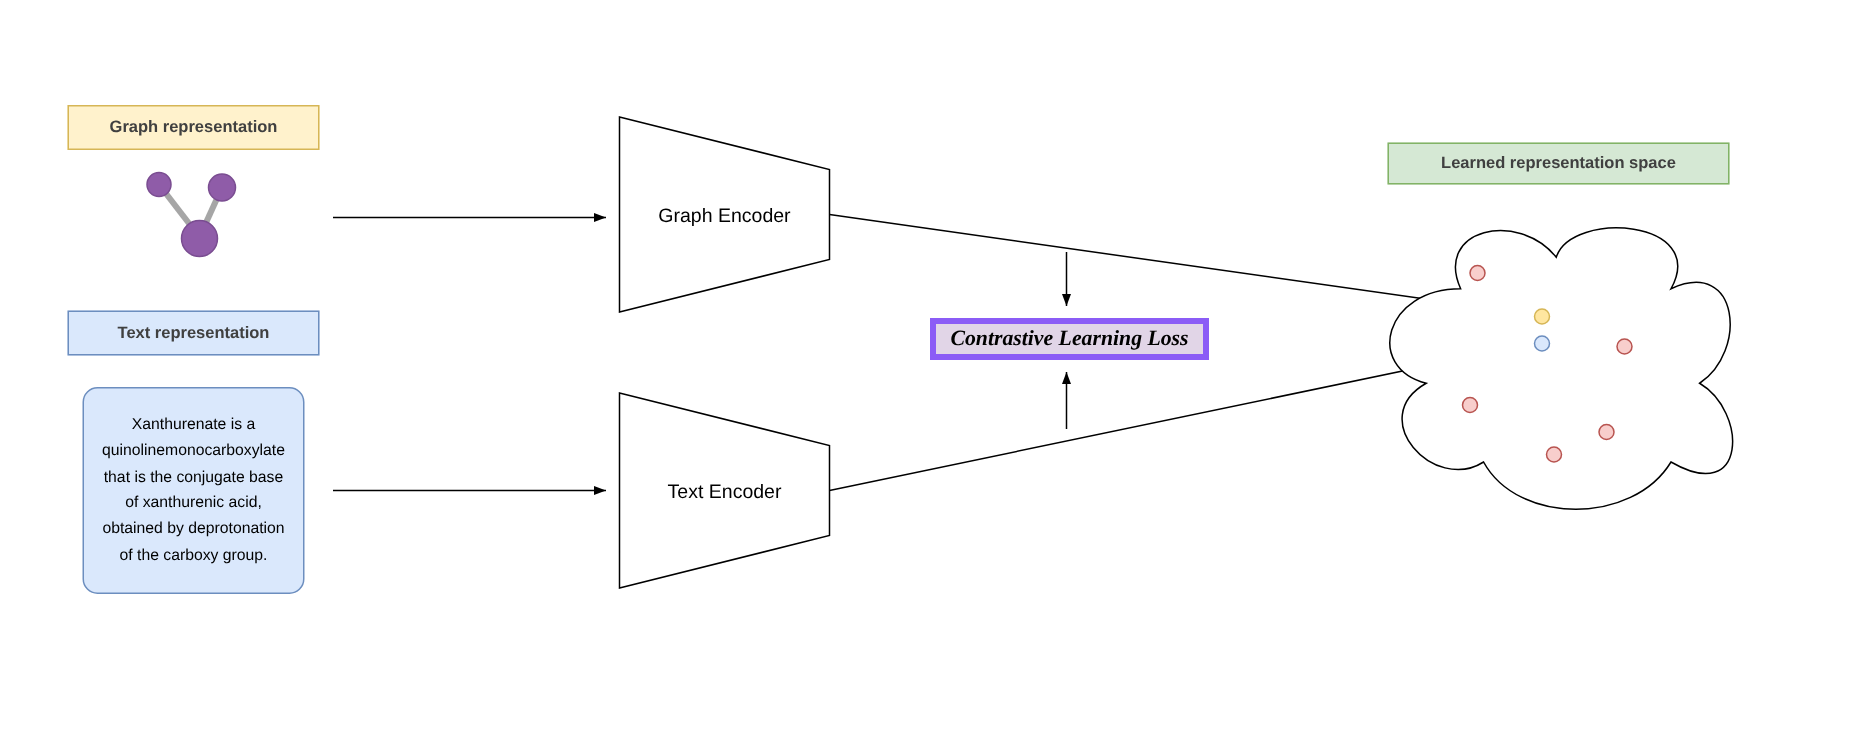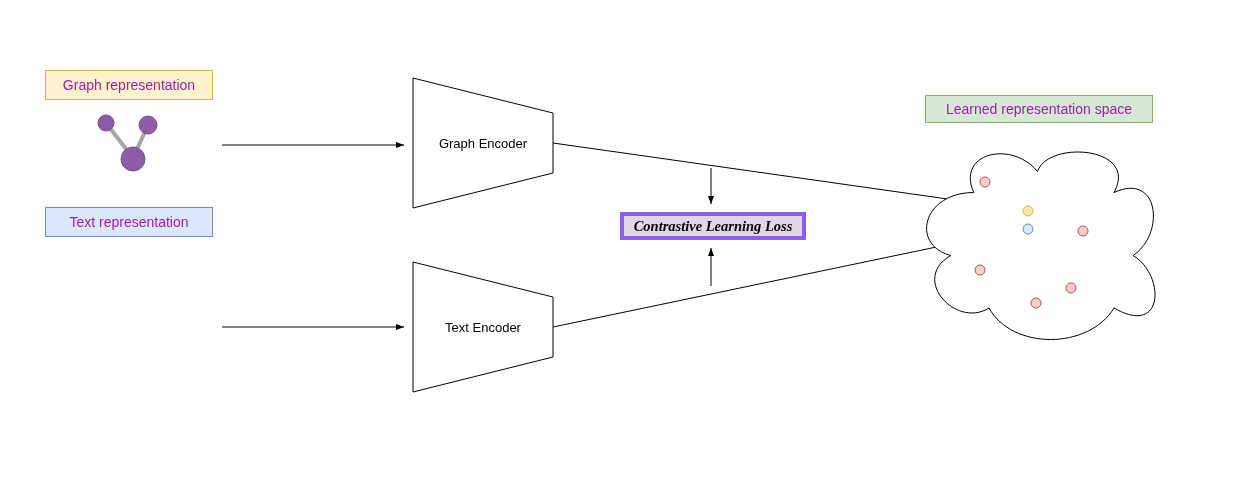--- a/index.html
+++ b/index.html
@@ -4,21 +4,21 @@
 <style>
   html,body { margin:0; padding:0; background:#ffffff; }
   .canvas {
     position:relative; width:1237px; height:503px; background:#ffffff;
     font-family:"Liberation Sans", sans-serif; overflow:hidden;
   }
   .layer { position:absolute; left:0; top:0; }
 
   .label-box {
     position:absolute; display:flex; align-items:center; justify-content:center;
-    font-weight:normal; font-size:14px; color:#a21caf; box-sizing:border-box;
+    font-weight:bold; font-size:11px; color:#404040; box-sizing:border-box;
     white-space:nowrap;
   }
   .graph-label   { left:45px;  top:70px;  width:168px; height:30px; background:#fff2cc; border:1px solid #d6b656; }
   .text-label    { left:45px;  top:207px; width:168px; height:30px; background:#dae8fc; border:1px solid #6c8ebf; }
   .space-label   { left:925px; top:95px;  width:228px; height:28px; background:#d5e8d4; border:1px solid #82b366; }
 
   .loss-box {
     position:absolute; left:620px; top:212px; width:186px; height:28px;
     background:#e1d5e7; border:4px solid #8b5cf6;
     display:flex; align-items:center; justify-content:center;
@@ -106,14 +106,17 @@
   </div>
 
   <div class="label-box space-label">
     <span>Learned representation space</span>
   </div>
 
   <div class="loss-box">
     <span>Contrastive Learning Loss</span>
   </div>
 
+  <div class="desc-box">
+    <span>Xanthurenate is a quinolinemonocarboxylate that is the conjugate base of xanthurenic acid, obtained by deprotonation of the carboxy group.</span>
+  </div>
 
 </div>
 
 </body></html>

